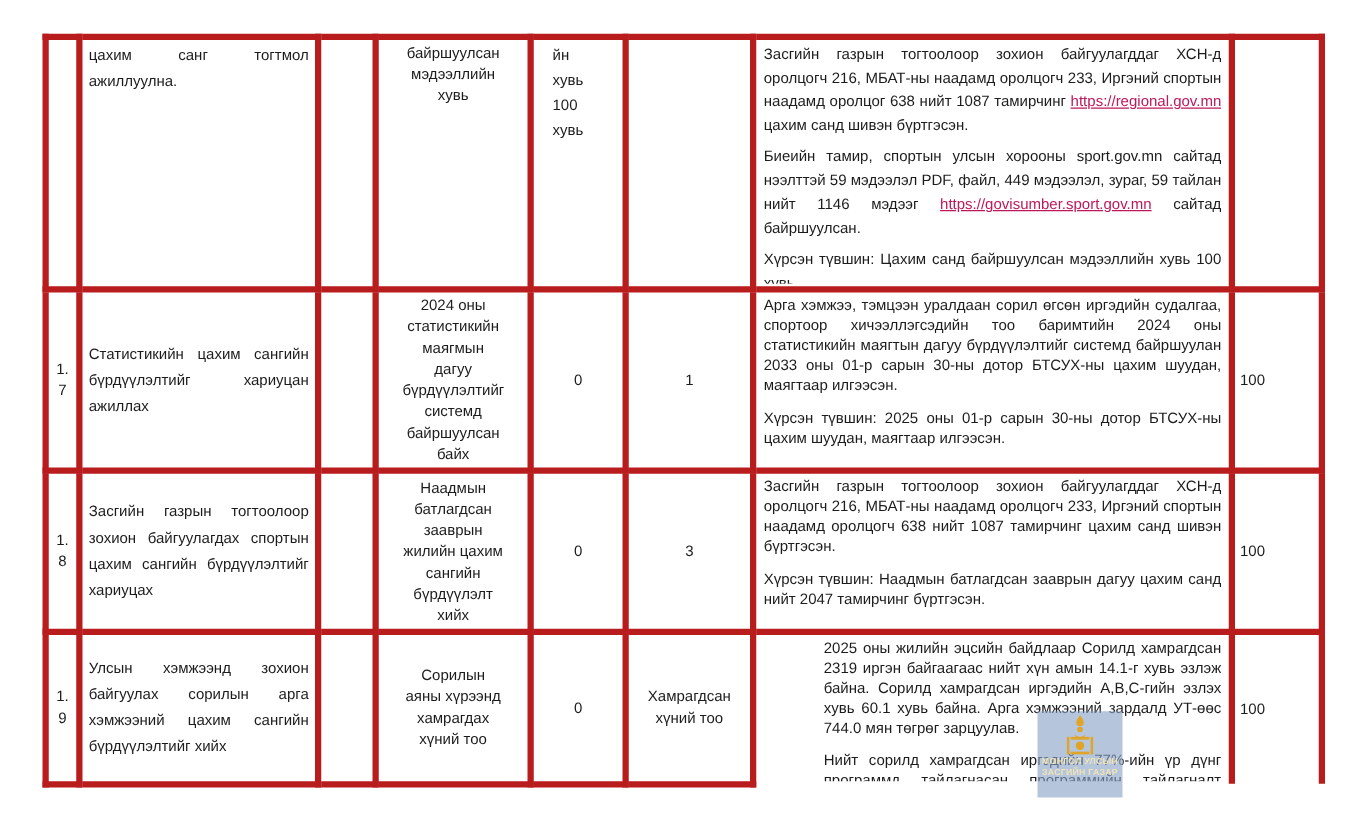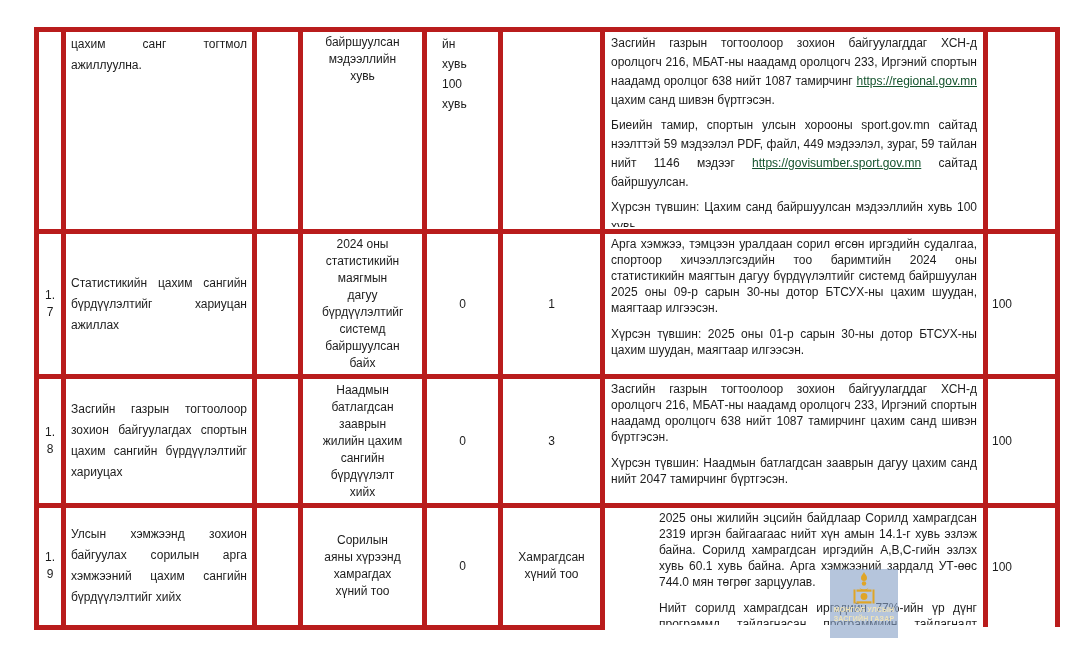--- a/index.html
+++ b/index.html
@@ -27,21 +27,21 @@
   td.cell-score{text-align:left;line-height:17px;}
   .res-inner{overflow:hidden;}
   .res-partial{height:193px;}
   .res-17{height:132px;}
   .res-18{height:120px;}
   .res-19{height:115px;margin-left:48px;}
   .cell-result p.para{margin:0 0 10px 0;line-height:16px;}
   .lh-big p.para{line-height:19px;margin:0 0 6px 0;}
   p.para.jlast{text-align-last:justify;}
   .b{font-weight:normal;}
-  a.link{color:#14532d;text-decoration:underline;cursor:pointer;}
+  a.link{color:#be185d;text-decoration:underline;cursor:pointer;}
   tr.r-last td.open-bottom{border-bottom:none;}
   
   .watermark{
     position:absolute;left:830px;top:569px;width:68px;height:69px;
     background:rgba(136,162,198,0.62);
     display:flex;flex-direction:column;align-items:center;justify-content:flex-start;
     padding-top:3px;box-sizing:border-box;z-index:3;
   }
   .wm-text{
     font-size:7px;line-height:8.5px;font-weight:bold;letter-spacing:0.2px;
@@ -82,21 +82,21 @@
   <tr style="height:138px;">
     <td class="cell-no">1.
 7</td>
     <td class="cell-task">Статистикийн цахим сангийн бүрдүүлэлтийг хариуцан ажиллах</td>
     <td class="cell-empty"></td>
     <td class="cell-ind">2024 оны статистикийн маягмын дагуу бүрдүүлэлтийг системд байршуулсан байх</td>
     <td class="cell-base">0</td>
     <td class="cell-target">1</td>
     <td class="cell-result">
       <div class="res-inner res-17">
-            <p class="para"><span>Арга хэмжээ, тэмцээн уралдаан сорил өгсөн иргэдийн судалгаа, спортоор хичээллэгсэдийн тоо баримтийн 2024 оны статистикийн маягтын дагуу бүрдүүлэлтийг системд байршуулан 2025 оны 09-р сарын 30-ны дотор БТСУХ-ны цахим шуудан, маягтаар илгээсэн.</span></p>
+            <p class="para"><span>Арга хэмжээ, тэмцээн уралдаан сорил өгсөн иргэдийн судалгаа, спортоор хичээллэгсэдийн тоо баримтийн 2024 оны статистикийн маягтын дагуу бүрдүүлэлтийг системд байршуулан 2033 оны 01-р сарын 30-ны дотор БТСУХ-ны цахим шуудан, маягтаар илгээсэн.</span></p>
             <p class="para"><span class="b">Хүрсэн түвшин:</span><span> 2025 оны 01-р сарын 30-ны дотор БТСУХ-ны цахим шуудан, маягтаар илгээсэн.</span></p>
           </div>
     </td>
     <td class="cell-score">100</td>
   </tr>
   <tr style="height:126px;">
     <td class="cell-no">1.
 8</td>
     <td class="cell-task">Засгийн газрын тогтоолоор зохион байгуулагдах спортын цахим сангийн бүрдүүлэлтийг хариуцах</td>
     <td class="cell-empty"></td>

